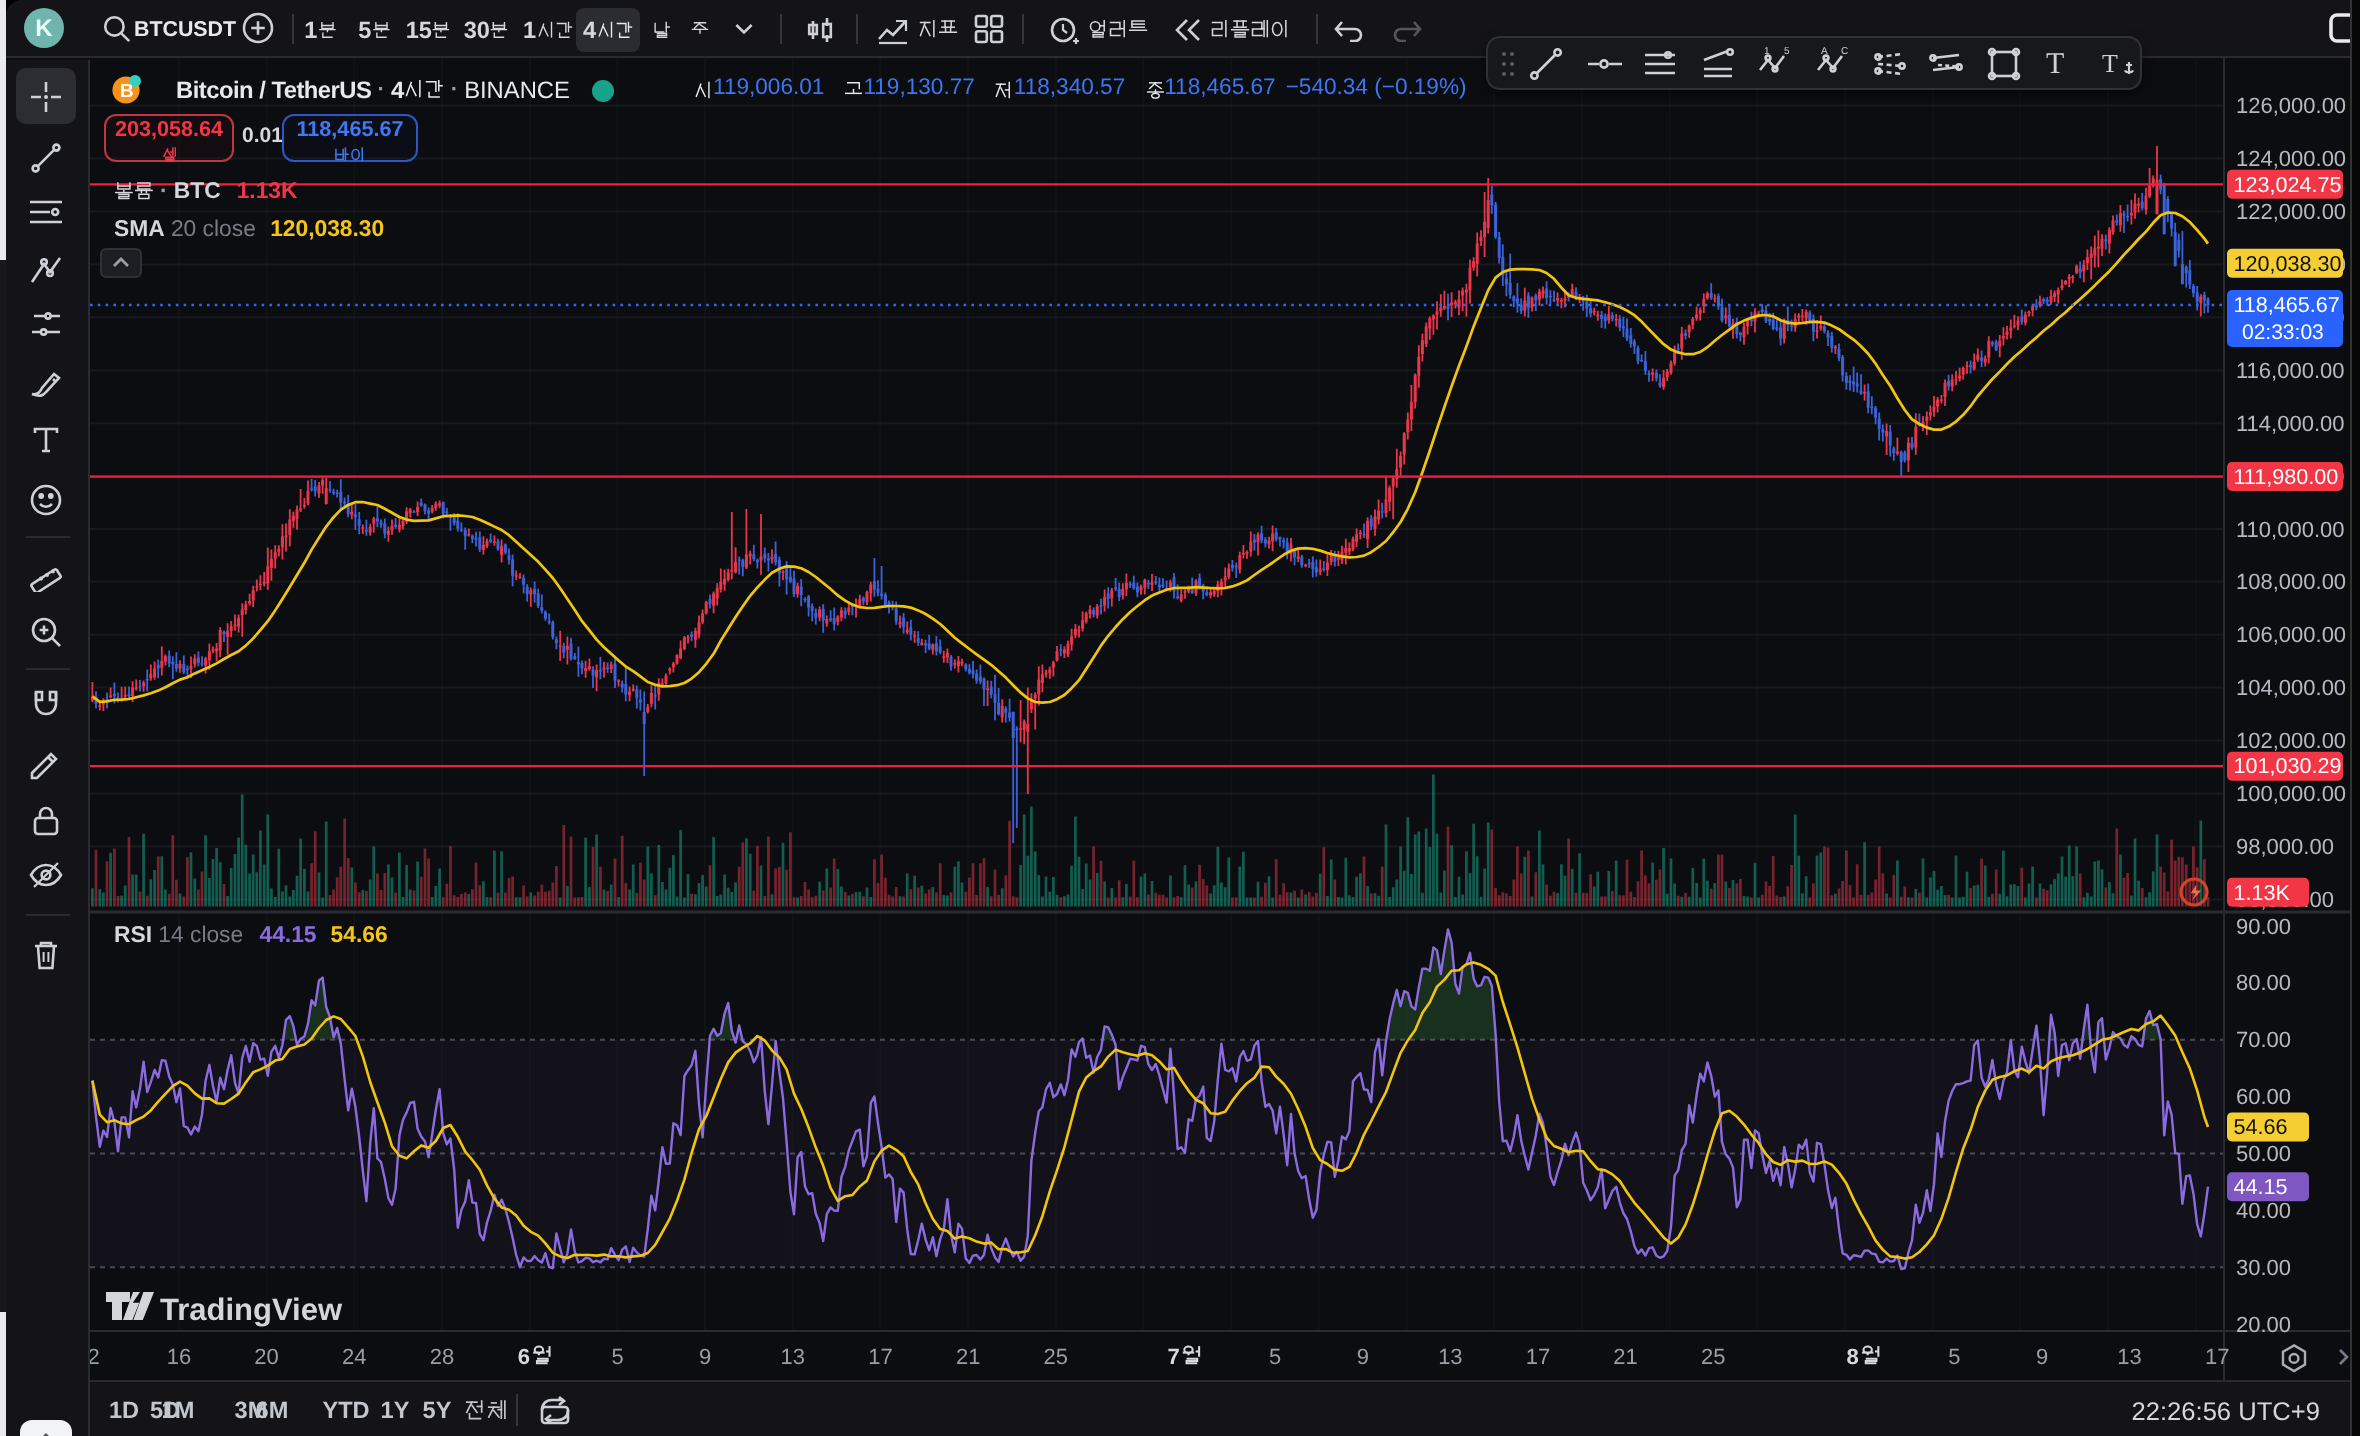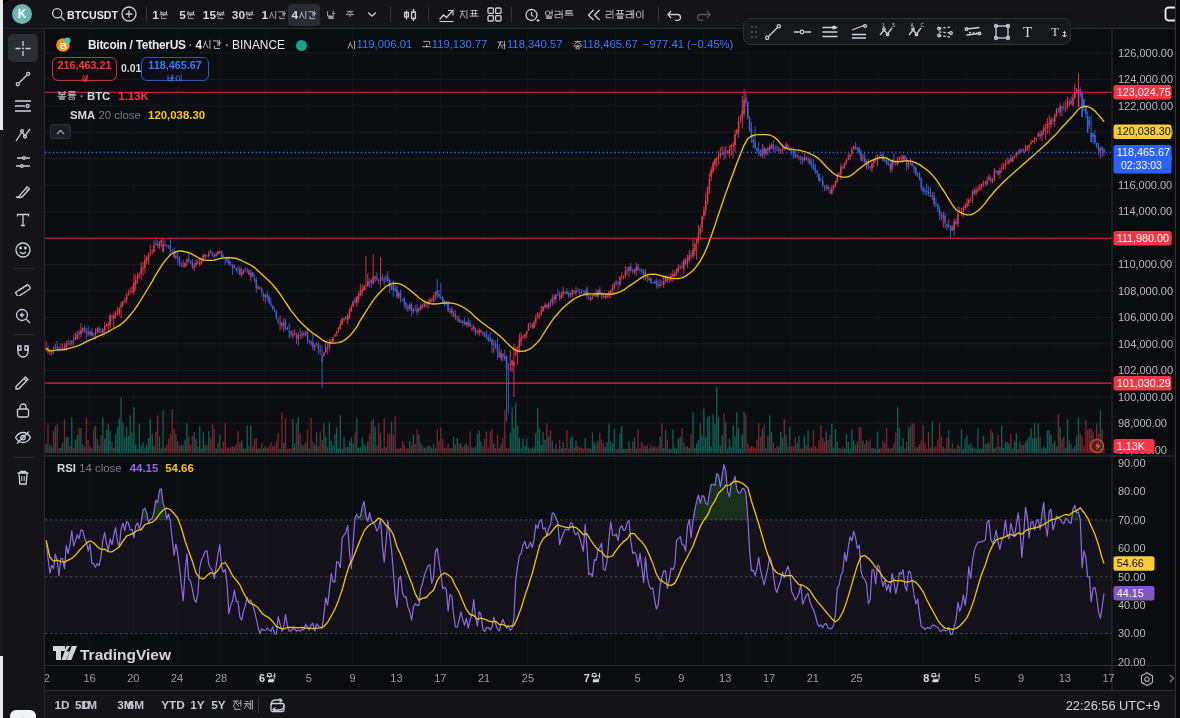--- a/index.html
+++ b/index.html
@@ -567,25 +567,25 @@
           <path d="M16 8H84"></path>
           <path d="M50.0 8L16 42"></path>
           <path d="M50.0 18.2L84 42"></path>
           <path d="M4 62H96"></path>
           <path d="M50 62V50"></path>
           <path d="M28 84.0a22.0 14.0 0 1 0 44 0a22.0 14.0 0 1 0 -44 0"></path>
         </g>
       </svg>
       <span style="color:#3d76f2">118,465.67</span>
       <span style="width:5px"></span>
-      <span style="color:#3d76f2">−977.41 (−0.45%)</span>
+      <span style="color:#3d76f2">−540.34 (−0.19%)</span>
     </span>
 </div>
 <div class="abs" style="left:52px;top:56.5px;width:65px;height:24px;border:1px solid #c13642;border-radius:6px;background:rgba(40,12,16,0.25);text-align:center">
- <div style="font-size:10.8px;font-weight:bold;color:#f23645;margin-top:2.5px;line-height:11px">216,463.21</div>
+ <div style="font-size:10.8px;font-weight:bold;color:#f23645;margin-top:2.5px;line-height:11px">203,058.64</div>
  <div style="margin-top:0.5px;line-height:8px"><svg class="hg" style="width:7.8px;height:8.5px" viewBox="-6 -4 112 112">
         <g fill="none" stroke="#f23645" stroke-width="11" stroke-linecap="square">
           <path d="M34.0 12L8 64"></path>
           <path d="M34.0 25.0L60 64"></path>
           <path d="M72 6V62"></path>
           <path d="M90 6V62"></path>
           <path d="M56 34.0H72"></path>
           <path d="M22 72H78V84.0H22V96H78"></path>
         </g>
       </svg></div>
@@ -623,21 +623,21 @@
         <path d="M4 50H96"></path>
         <path d="M36 50V62"></path>
         <path d="M64 50V62"></path>
         <path d="M22 72H78V96H22Z"></path>
       </g>
     </svg>
     <span style="color:#9b9ea7">&nbsp;·&nbsp;</span>
     <span style="color:#d5d7dc">BTC</span>
     <span style="color:#f23645;margin-left:8px">1.13K</span>
 </div>
-<div class="leg" style="left:70px;top:108px;height:13px;font-size:11.4px">
+<div class="leg" style="left:57px;top:108px;height:13px;font-size:11.4px">
  <span style="color:#d5d7dc;font-weight:bold">SMA</span>
     <span style="color:#787b86">&nbsp;20 close&nbsp;</span>
     <span style="color:#f5c518;font-weight:bold;margin-left:4px">120,038.30</span>
 </div>
 <div class="abs" style="left:50px;top:124px;width:21px;height:15px;background:#1d1e23;border:1px solid #303136;border-radius:3px">
  <svg width="19" height="13" viewBox="0 0 19 13" fill="none" stroke="#9b9ea7" stroke-width="1.4">
       <path d="M6 8l3.5-3.5L13 8"></path>
     </svg>
 </div>
 <div class="leg" style="left:57px;top:461px;height:13px;font-size:11.4px">

